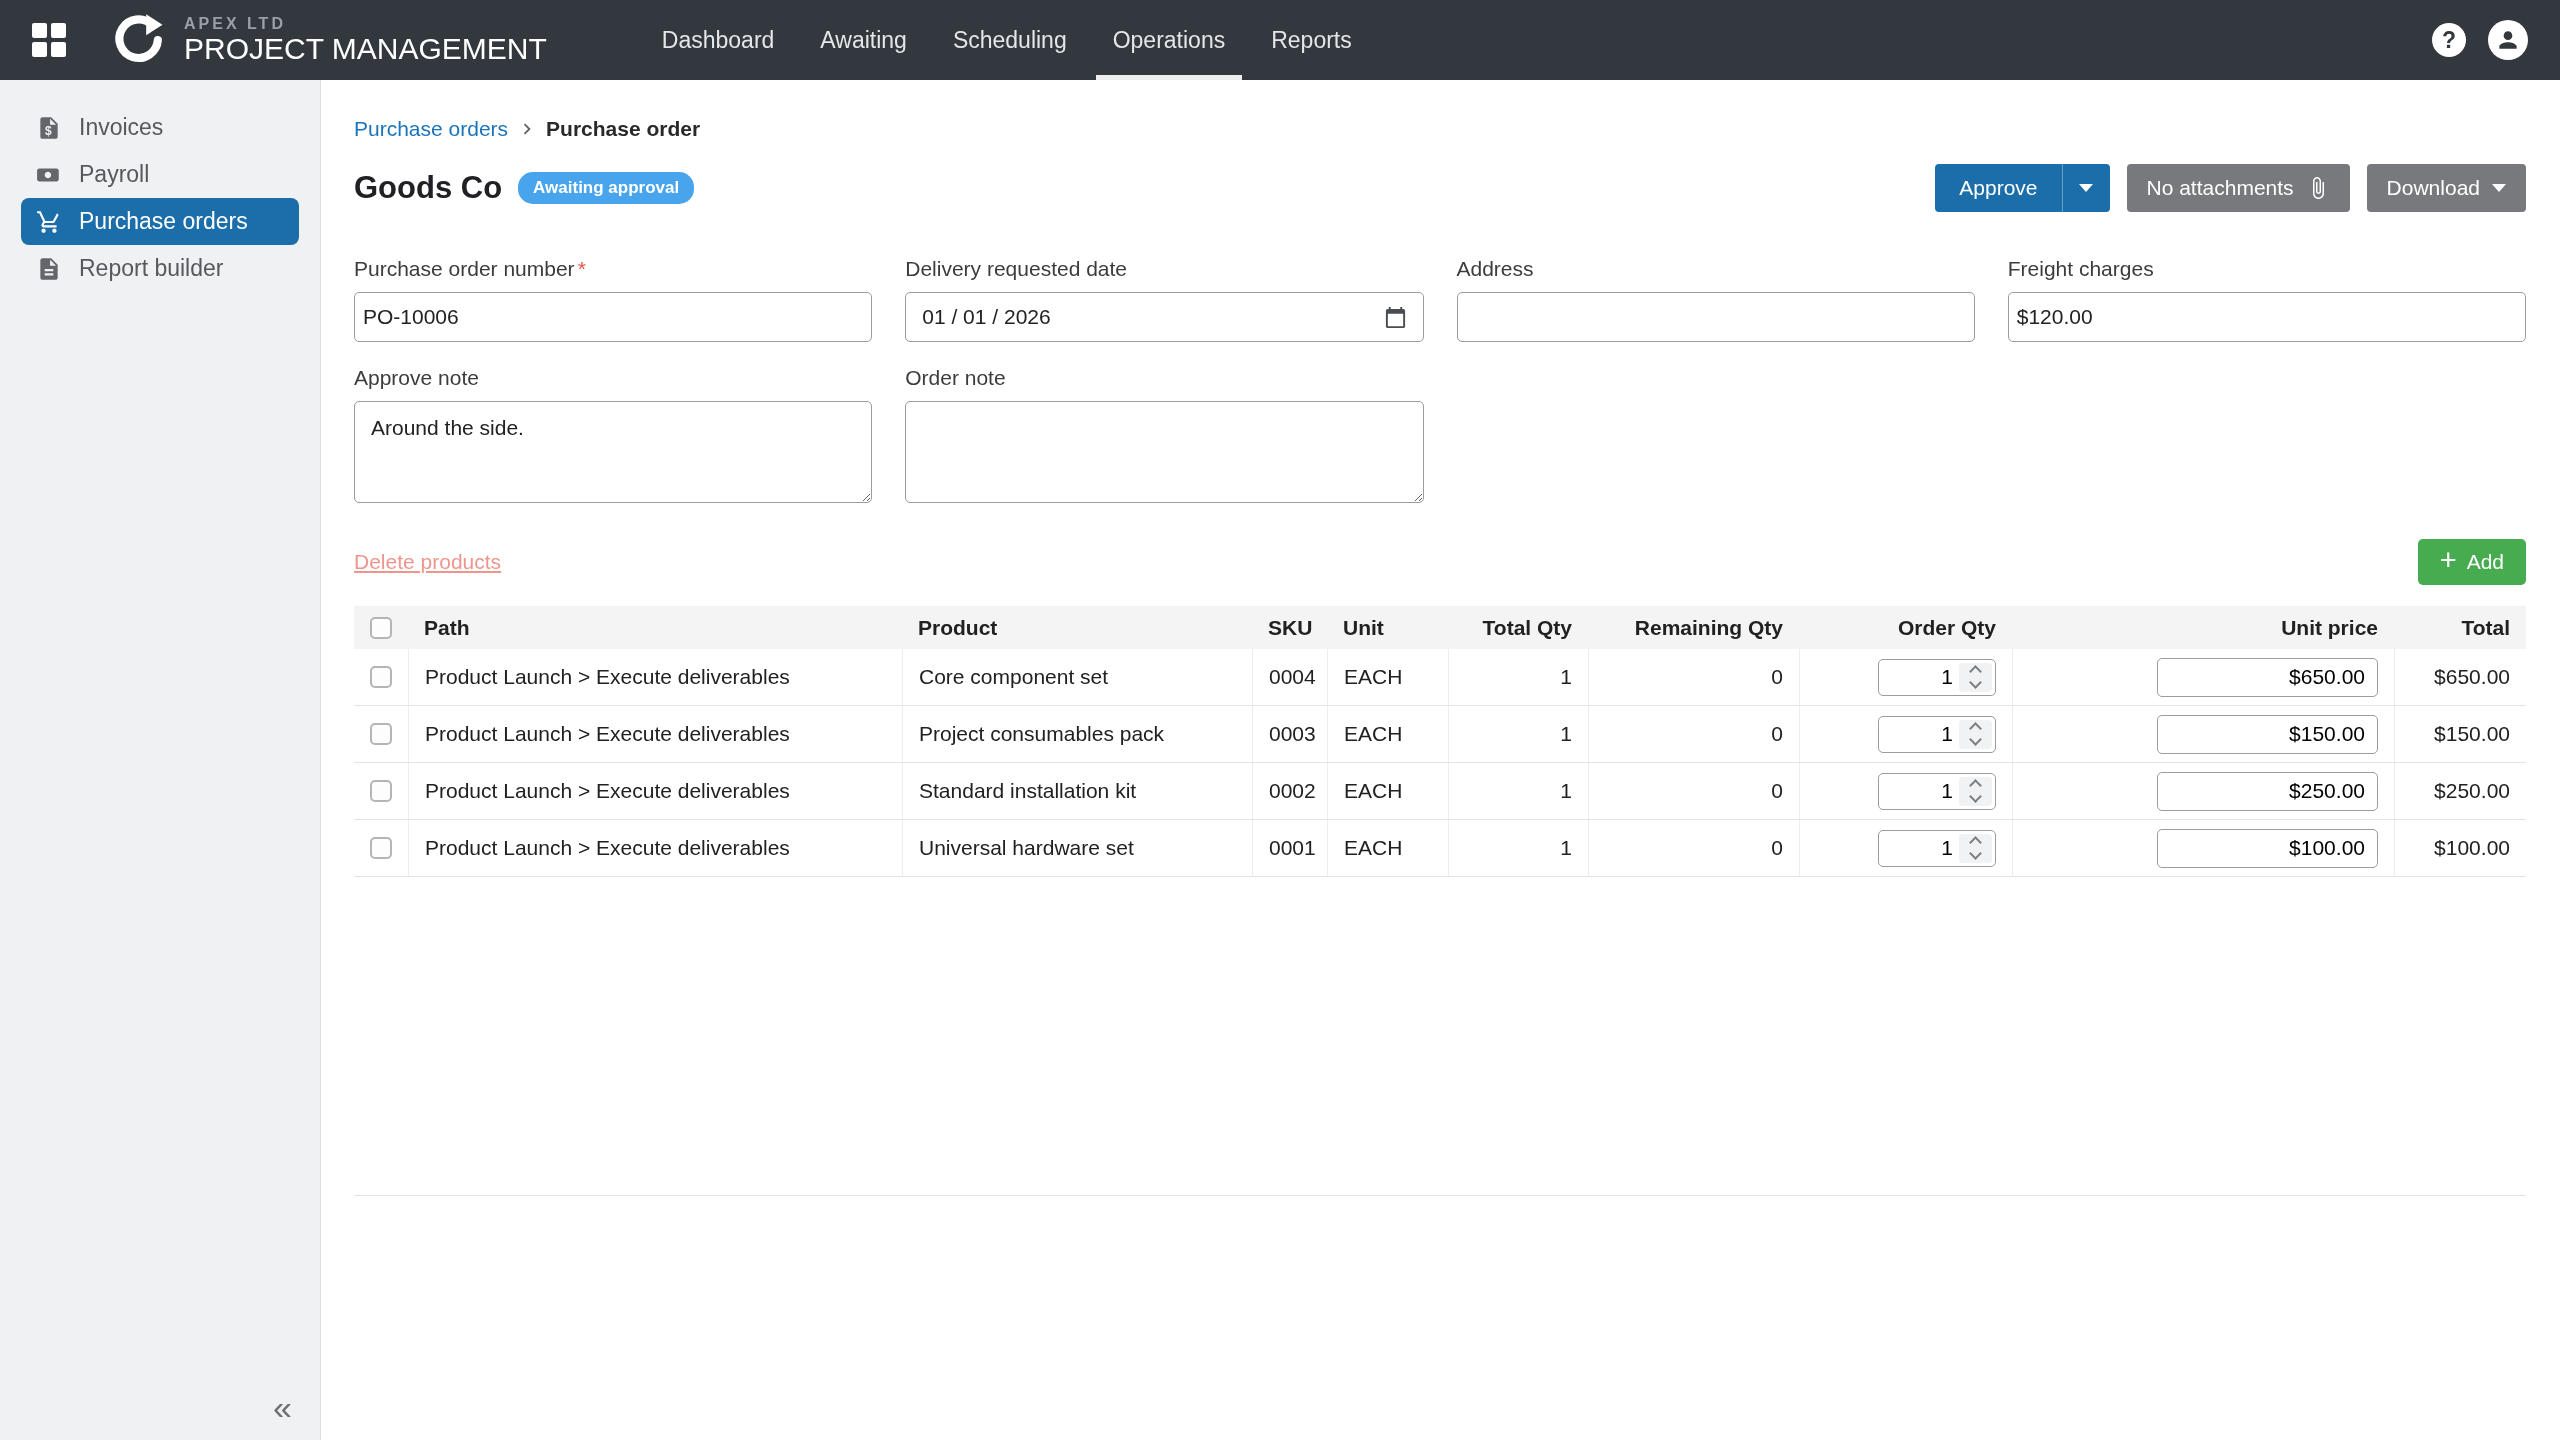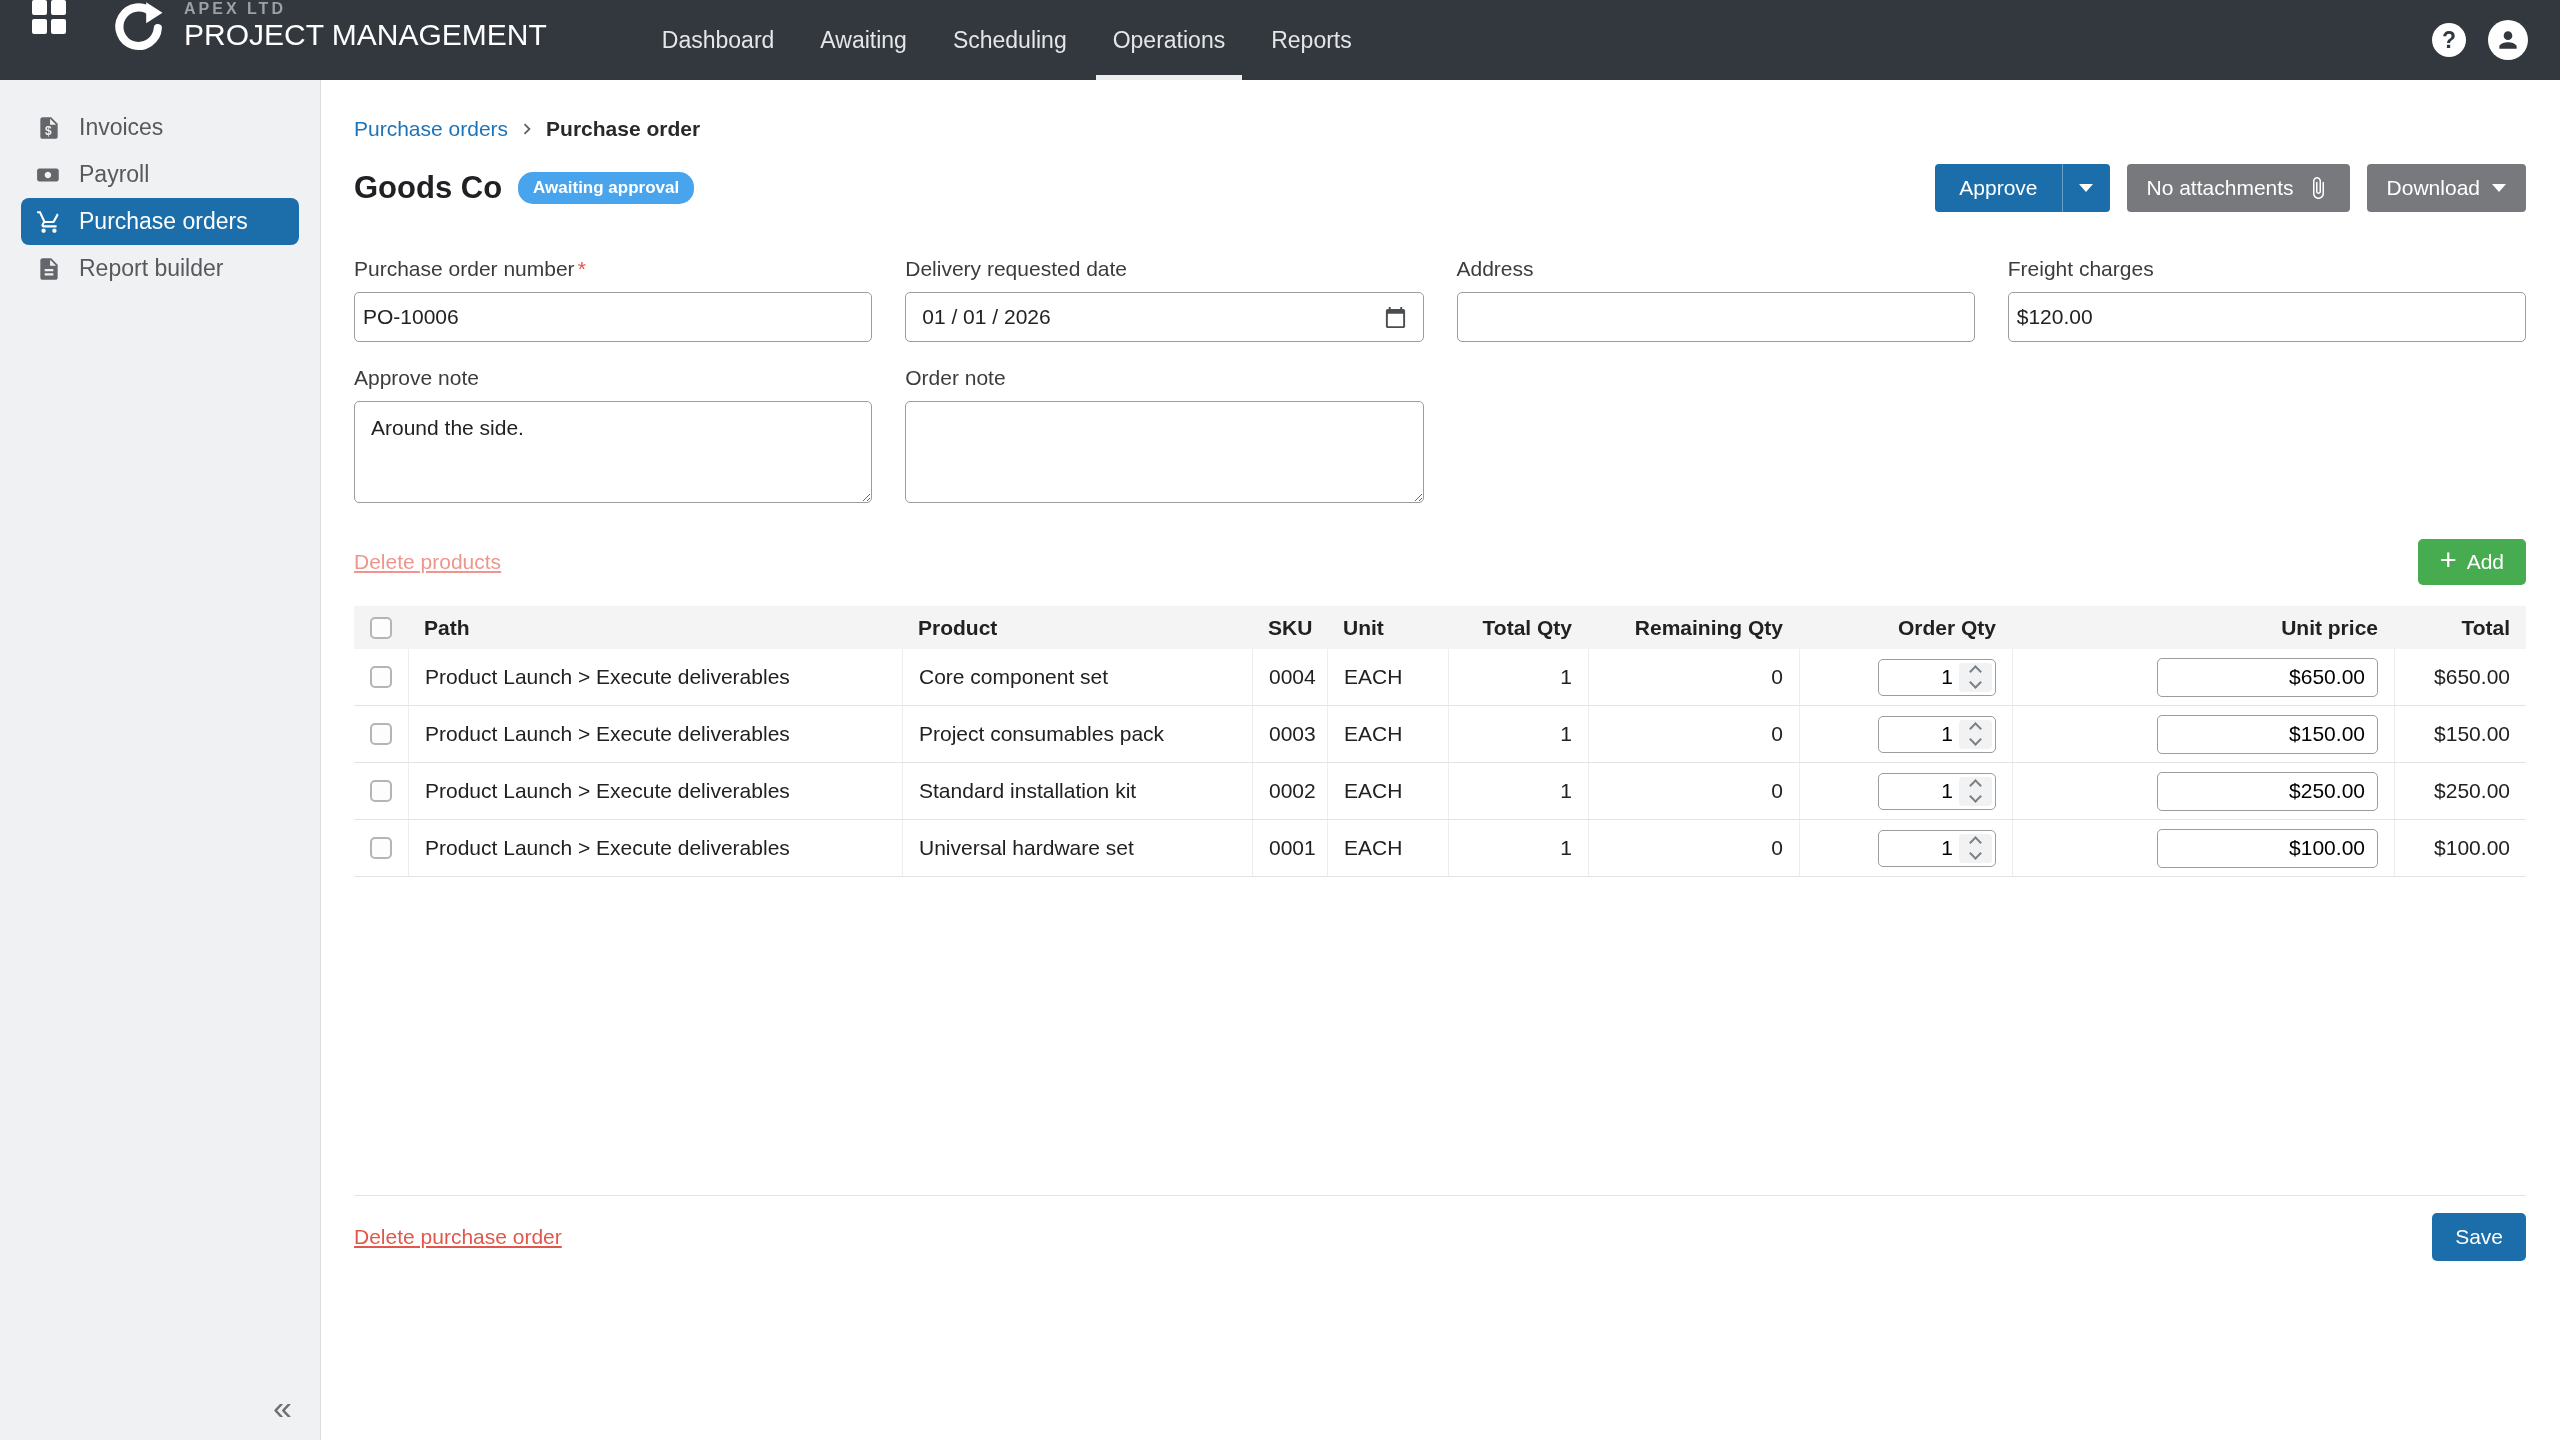--- a/index.html
+++ b/index.html
@@ -14,21 +14,21 @@
   }
   *{box-sizing:border-box;}
   html,body{margin:0;padding:0;}
   body{
     width:2560px;height:1440px;overflow:hidden;background:#fff;
     font-family:"Liberation Sans", sans-serif;color:#212121;
   }
   a{cursor:pointer;}
 
   
-  .navbar{height:80px;background:var(--navbar-bg);display:flex;padding:0 32px;}
+  .navbar{height:80px;background:var(--navbar-bg);display:flex;align-items:center;padding:0 32px;}
   .grid-icon{display:grid;grid-template-columns:15px 15px;grid-template-rows:15px 15px;gap:4px;margin-right:44px;cursor:pointer;}
   .grid-icon span{background:#fff;border-radius:2px;}
   .logo{width:56px;height:56px;margin-right:18px;}
   .brand{display:flex;flex-direction:column;line-height:1.1;}
   .brand .company{font-size:16px;letter-spacing:3px;color:#9aa0a6;font-weight:700;}
   .brand .app{font-size:30px;color:#fff;font-weight:400;}
   .nav-menu{display:flex;margin-left:92px;height:80px;}
   .nav-item{color:#e4e6e8;font-size:23px;padding:0 23px;height:80px;display:flex;align-items:center;position:relative;cursor:pointer;}
   .nav-item.active::after{content:"";position:absolute;left:6px;right:6px;bottom:0;height:5px;background:#ededee;}
   .nav-right{margin-left:auto;display:flex;align-items:center;gap:22px;}
@@ -379,19 +379,15 @@
           </div>
           <div class="cell num">
               <input class="price-input" value="$100.00" style="">
             </div>
           <div class="cell num">$100.00</div>
         </div>
       </div>
     </div>
 
     <div class="bottom-divider"></div>
-    <div class="footer-row">
-      <a class="delete-po">Delete purchase order</a>
-      <button class="save-btn">Save</button>
-    </div>
 
   </div>
 </div>
 
 </body></html>

